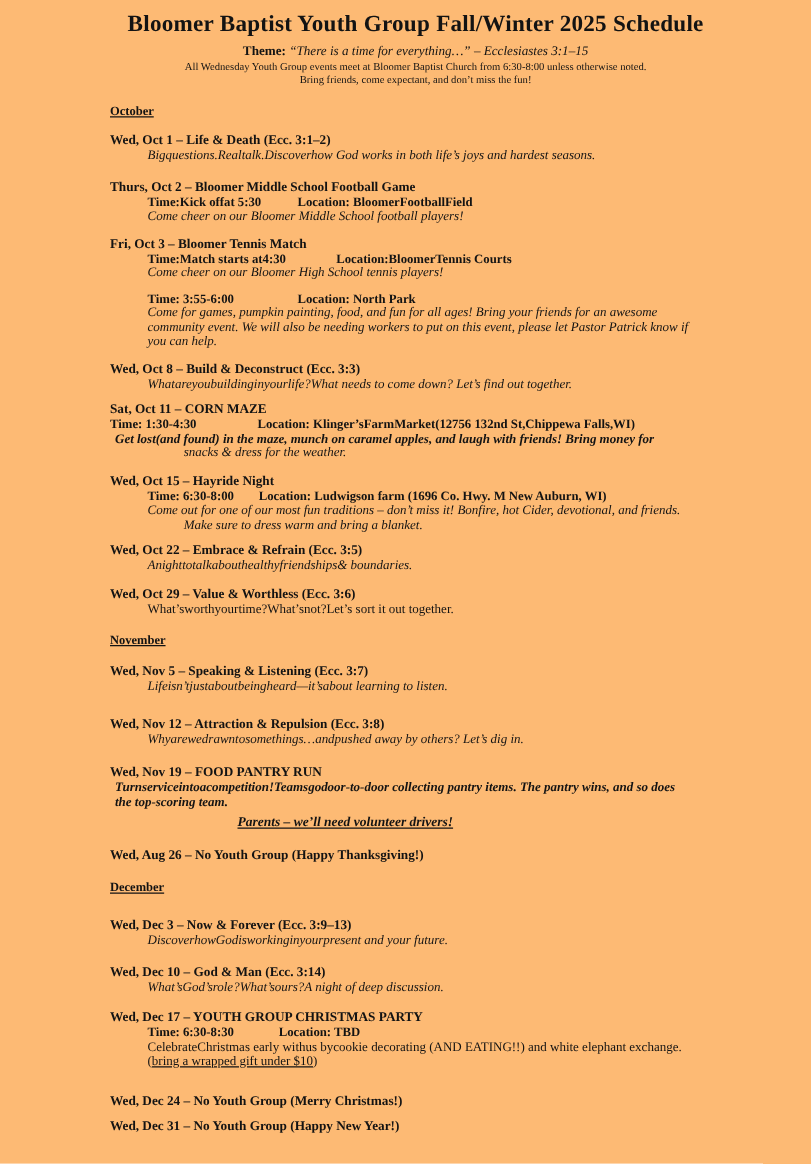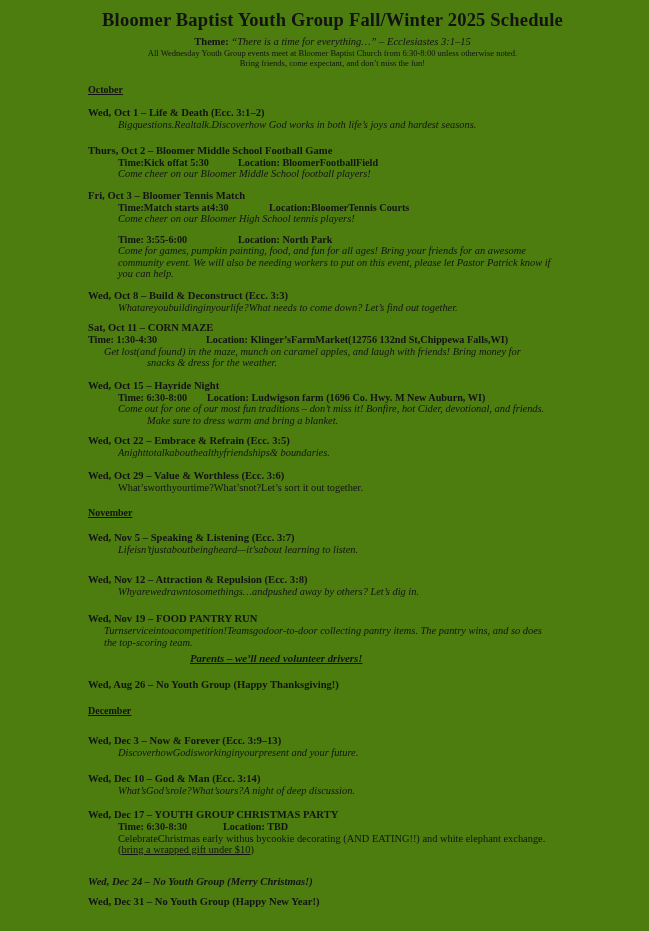--- a/index.html
+++ b/index.html
@@ -1,38 +1,38 @@
 <!DOCTYPE html>
 <html><head>
 <meta charset="utf-8">
 <style>
   html,body{margin:0;padding:0;background:#fff;overflow:hidden;}
   .page{
     position:relative;width:649px;height:931px;box-sizing:border-box;
-    padding:8px 72px 0 88px;background:#4d7c0f;color:#131313;
+    padding:8px 72px 0 88px;background:#fdba74;color:#131313;
     font-family:"Liberation Serif","DejaVu Serif",serif;
   }
   
   .doc-title{font-size:18.5px;font-weight:bold;text-align:center;line-height:24px;letter-spacing:.2px;}
   .theme-line{font-size:10.5px;text-align:center;margin-top:3px;line-height:13px;}
   .theme-label{font-weight:bold;}
   .theme-text{font-style:italic;}
   .note{font-size:8.5px;text-align:center;line-height:10px;}
   
   .section{margin-top:13px;}
   #sections .section:first-child{margin-top:15px;}
   .section-heading{font-size:10px;font-weight:bold;text-decoration:underline;line-height:13px;}
   .event{margin-top:10px;}
   .event:first-of-type{margin-top:11px;}
   .event-title{font-size:10.6px;font-weight:bold;line-height:13px;}
   .meta{font-size:10.2px;font-weight:bold;line-height:11.5px;margin-left:30px;white-space:nowrap;}
   .meta.at-margin{margin-left:0;}
   .meta .time{display:inline-block;}
   .body-line{font-size:10.4px;line-height:11.5px;}
-  .indent-0{margin-left:16px;}
+  .indent-0{margin-left:4px;font-weight:bold;}
   .indent-1{margin-left:30px;}
   .indent-2{margin-left:59px;}
   .style-italic{font-style:italic;}
   .style-roman{font-style:normal;}
   .style-parents{
     font-style:italic;font-weight:bold;text-decoration:underline;
     margin-left:102px;margin-top:4px;font-size:10.8px;line-height:13px;
   }
   .seg-u{text-decoration:underline;}
 </style>
@@ -124,21 +124,21 @@
         <div class="event" style="margin-top: 13px;">
           <div class="event-title">Wed, Dec 10 – God &amp; Man (Ecc. 3:14)</div>
           <div class="body-line style-italic indent-1">What’sGod’srole?What’sours?A night of deep discussion.</div>
         </div>
         <div class="event" style="margin-top: 12px;">
           <div class="event-title">Wed, Dec 17 – YOUTH GROUP CHRISTMAS PARTY</div>
           <div class="meta"><span class="time" style="width: 105px;">Time: 6:30-8:30</span><span class="loc">Location: TBD</span></div>
           <div class="body-line style-roman indent-1">CelebrateChristmas early withus bycookie decorating (AND EATING!!) and white elephant exchange.</div>
           <div class="body-line style-roman indent-1"><span class="seg">(</span><span class="seg-u">bring a wrapped gift under $10</span><span class="seg">)</span></div>
         </div>
-        <div class="event" style="margin-top: 19px; font-style: italic;">
+        <div class="event" style="margin-top: 19px;">
           <div class="event-title">Wed, Dec 24 – No Youth Group (Merry Christmas!)</div>
         </div>
         <div class="event" style="margin-top: 7px;">
           <div class="event-title">Wed, Dec 31 – No Youth Group (Happy New Year!)</div>
         </div>
       </div>
     </div>
 </div>
 
 </body></html>

